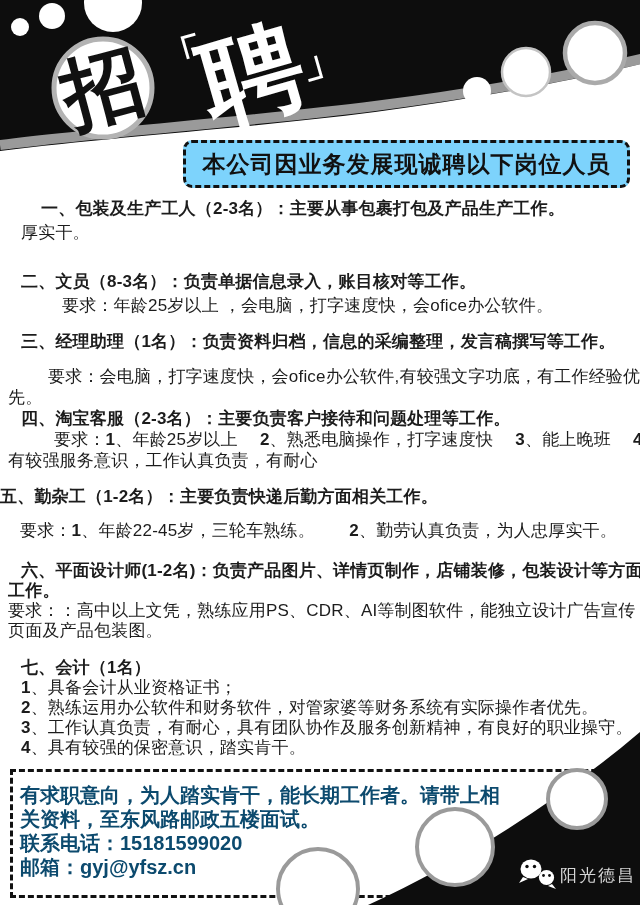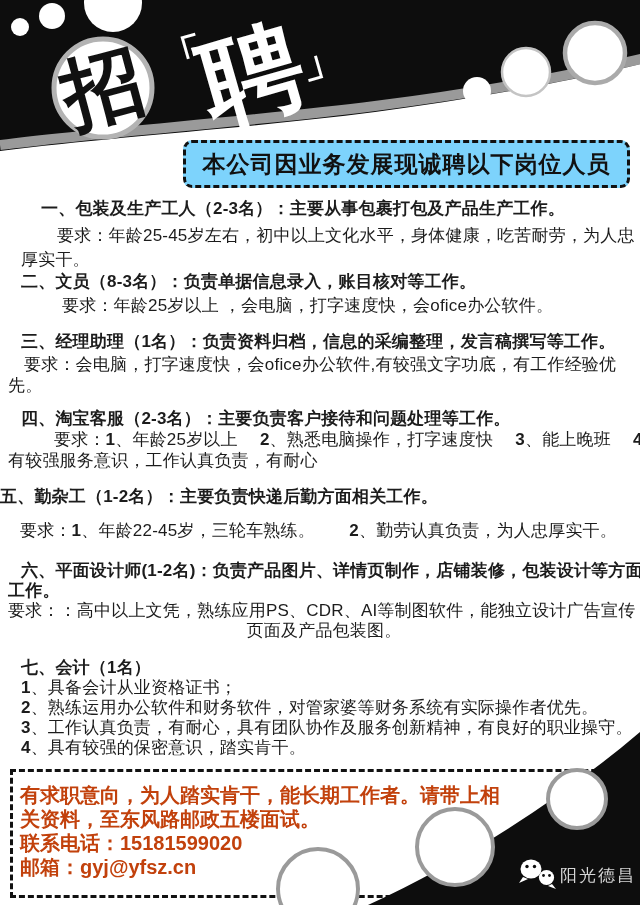--- a/index.html
+++ b/index.html
@@ -16,21 +16,21 @@
     display:flex;align-items:center;justify-content:center;
     font-size:23px;font-weight:700;letter-spacing:1px;color:#111;
   }
   .job{position:absolute;left:0;right:0;font-size:17px;letter-spacing:.2px;}
   .lh24{line-height:24px;}.lh21{line-height:21px;}.lh20{line-height:20px;}
   .line{white-space:pre;}
   .b{font-weight:700;}
   .contact{
     position:absolute;left:10px;top:769px;width:610px;height:112px;
     border:3px dashed #111;padding:11px 0 0 7px;box-sizing:content-box;
-    font-size:20px;font-weight:700;line-height:24px;color:#c2410c;z-index:1;
+    font-size:20px;font-weight:700;line-height:24px;color:#0c4a6e;z-index:1;
   }
 </style>
 </head>
 <body>
 
 <div class="stage">
 
   <svg class="hdr-svg" width="640" height="200" viewBox="0 0 640 200">
     <rect x="0" y="0" width="640" height="200" fill="#0d0d0d"></rect>
 
@@ -51,46 +51,45 @@
 
     <text x="160" y="74" font-size="44" font-weight="900" fill="#ffffff" transform="rotate(-16 180 55)">「</text>
     <text x="252" y="110" text-anchor="middle" font-size="102" font-weight="900" fill="#ffffff" transform="rotate(-16 252 74)">聘</text>
     <text x="300" y="72" font-size="44" font-weight="900" fill="#ffffff" transform="rotate(-16 325 60)">」</text>
   </svg>
 
   <div class="banner">本公司因业务发展现诚聘以下岗位人员</div>
 
   <div class="job lh24" style="top:197px">
       <div class="line" style="padding-left: 21px; margin-left: 20px;"><span class="b">一、包装及生产工人（2-3名）：主要从事包裹打包及产品生产工作。</span></div>
-      <div class="line" style="padding-left: 57px; margin-top: 3px;"><span>要求：年龄25-45岁左右，初中以上文化水平，身体健康，吃苦耐劳，为人忠</span></div>
       <div class="line" style="padding-left: 21px;"><span>厚实干。</span></div>
     </div>
   <div class="job lh24" style="top:270px">
       <div class="line" style="padding-left: 21px;"><span class="b">二、文员（8-3名）：负责单据信息录入，账目核对等工作。</span></div>
       <div class="line" style="padding-left: 62px;"><span>要求：年龄25岁以上 ，会电脑，打字速度快，会ofice办公软件。</span></div>
     </div>
   <div class="job lh21" style="top:331px">
       <div class="line" style="padding-left: 21px;"><span class="b">三、经理助理（1名）：负责资料归档，信息的采编整理，发言稿撰写等工作。</span></div>
-      <div class="line" style="padding-left: 24px; margin-top: 2px;"><span>要求：会电脑，打字速度快，会ofice办公软件,有较强文字功底，有工作经验优</span></div>
+      <div class="line" style="padding-left: 48px; margin-top: 14px;"><span>要求：会电脑，打字速度快，会ofice办公软件,有较强文字功底，有工作经验优</span></div>
       <div class="line" style="padding-left: 8px;"><span>先。</span></div>
     </div>
   <div class="job lh21" style="top:408px">
       <div class="line" style="padding-left: 21px;"><span class="b">四、淘宝客服（2-3名）：主要负责客户接待和问题处理等工作。</span></div>
       <div class="line" style="padding-left: 30px; margin-left: 24px;"><span>要求：</span><span class="b">1</span><span>、年龄25岁以上　 </span><span class="b">2</span><span>、熟悉电脑操作，打字速度快　 </span><span class="b">3</span><span>、能上晚班　 </span><span class="b">4</span><span>、</span></div>
       <div class="line" style="padding-left: 8px;"><span>有较强服务意识，工作认真负责，有耐心</span></div>
     </div>
   <div class="job lh21" style="top:486px">
       <div class="line" style=""><span class="b">五、勤杂工（1-2名）：主要负责快递后勤方面相关工作。</span></div>
       <div class="line" style="padding-left: 20px; margin-top: 13px;"><span>要求：</span><span class="b">1</span><span>、年龄22-45岁，三轮车熟练。　　</span><span class="b">2</span><span>、勤劳认真负责，为人忠厚实干。</span></div>
     </div>
   <div class="job lh20" style="top:561px">
       <div class="line" style="padding-left: 21px;"><span class="b">六、平面设计师(1-2名)：负责产品图片、详情页制作，店铺装修，包装设计等方面</span></div>
       <div class="line" style="padding-left: 8px;"><span class="b">工作。</span></div>
       <div class="line" style="padding-left: 8px;"><span>要求：：高中以上文凭，熟练应用PS、CDR、AI等制图软件，能独立设计广告宣传</span></div>
-      <div class="line" style="padding-left: 8px; text-align: center;"><span>页面及产品包装图。</span></div>
+      <div class="line" style="padding-left: 8px;"><span>页面及产品包装图。</span></div>
     </div>
   <div class="job lh20" style="top:658px">
       <div class="line" style="padding-left: 21px;"><span class="b">七、会计（1名）</span></div>
       <div class="line" style="padding-left: 21px;"><span class="b">1</span><span>、具备会计从业资格证书；</span></div>
       <div class="line" style="padding-left: 21px;"><span class="b">2</span><span>、熟练运用办公软件和财务软件，对管家婆等财务系统有实际操作者优先。</span></div>
       <div class="line" style="padding-left: 21px;"><span class="b">3</span><span>、工作认真负责，有耐心，具有团队协作及服务创新精神，有良好的职业操守。</span></div>
       <div class="line" style="padding-left: 21px;"><span class="b">4</span><span>、具有较强的保密意识，踏实肯干。</span></div>
     </div>
 
   <div class="contact">

